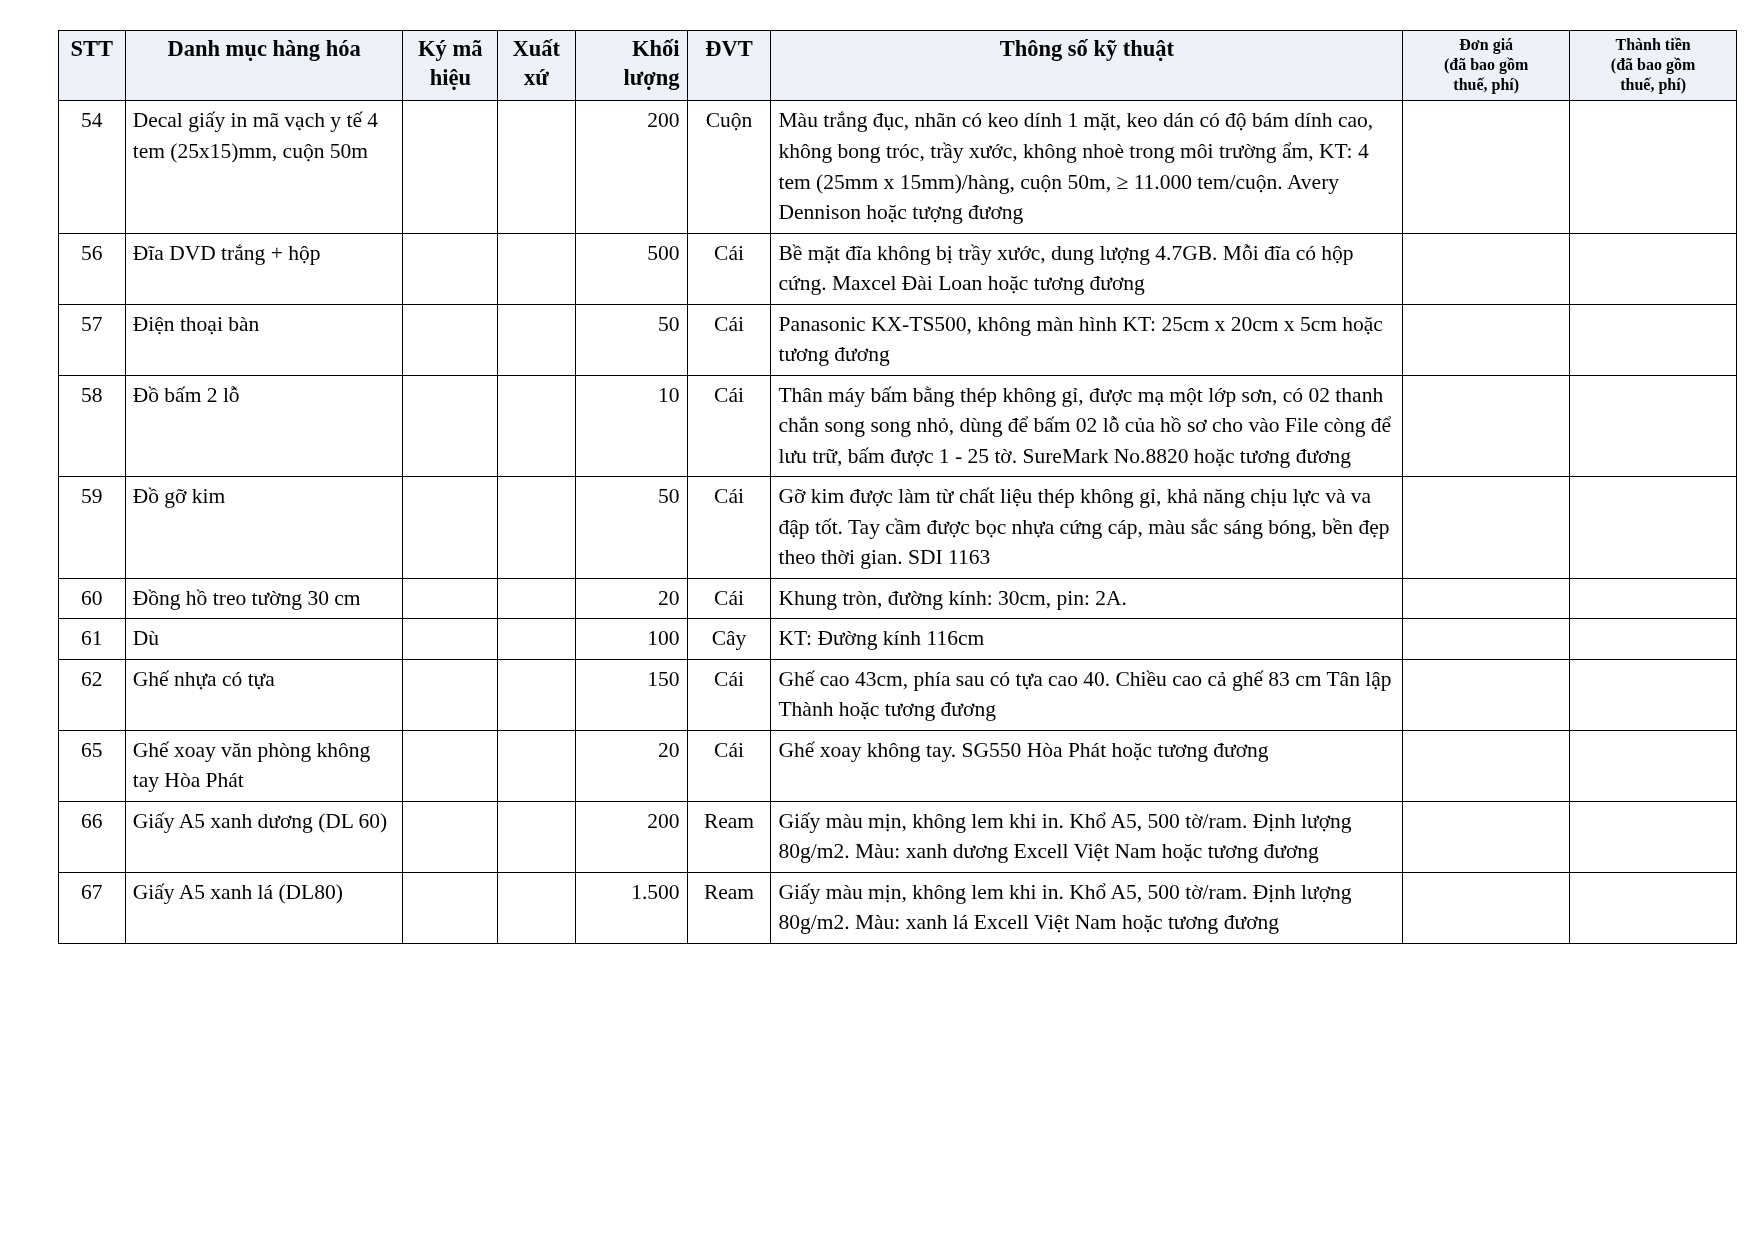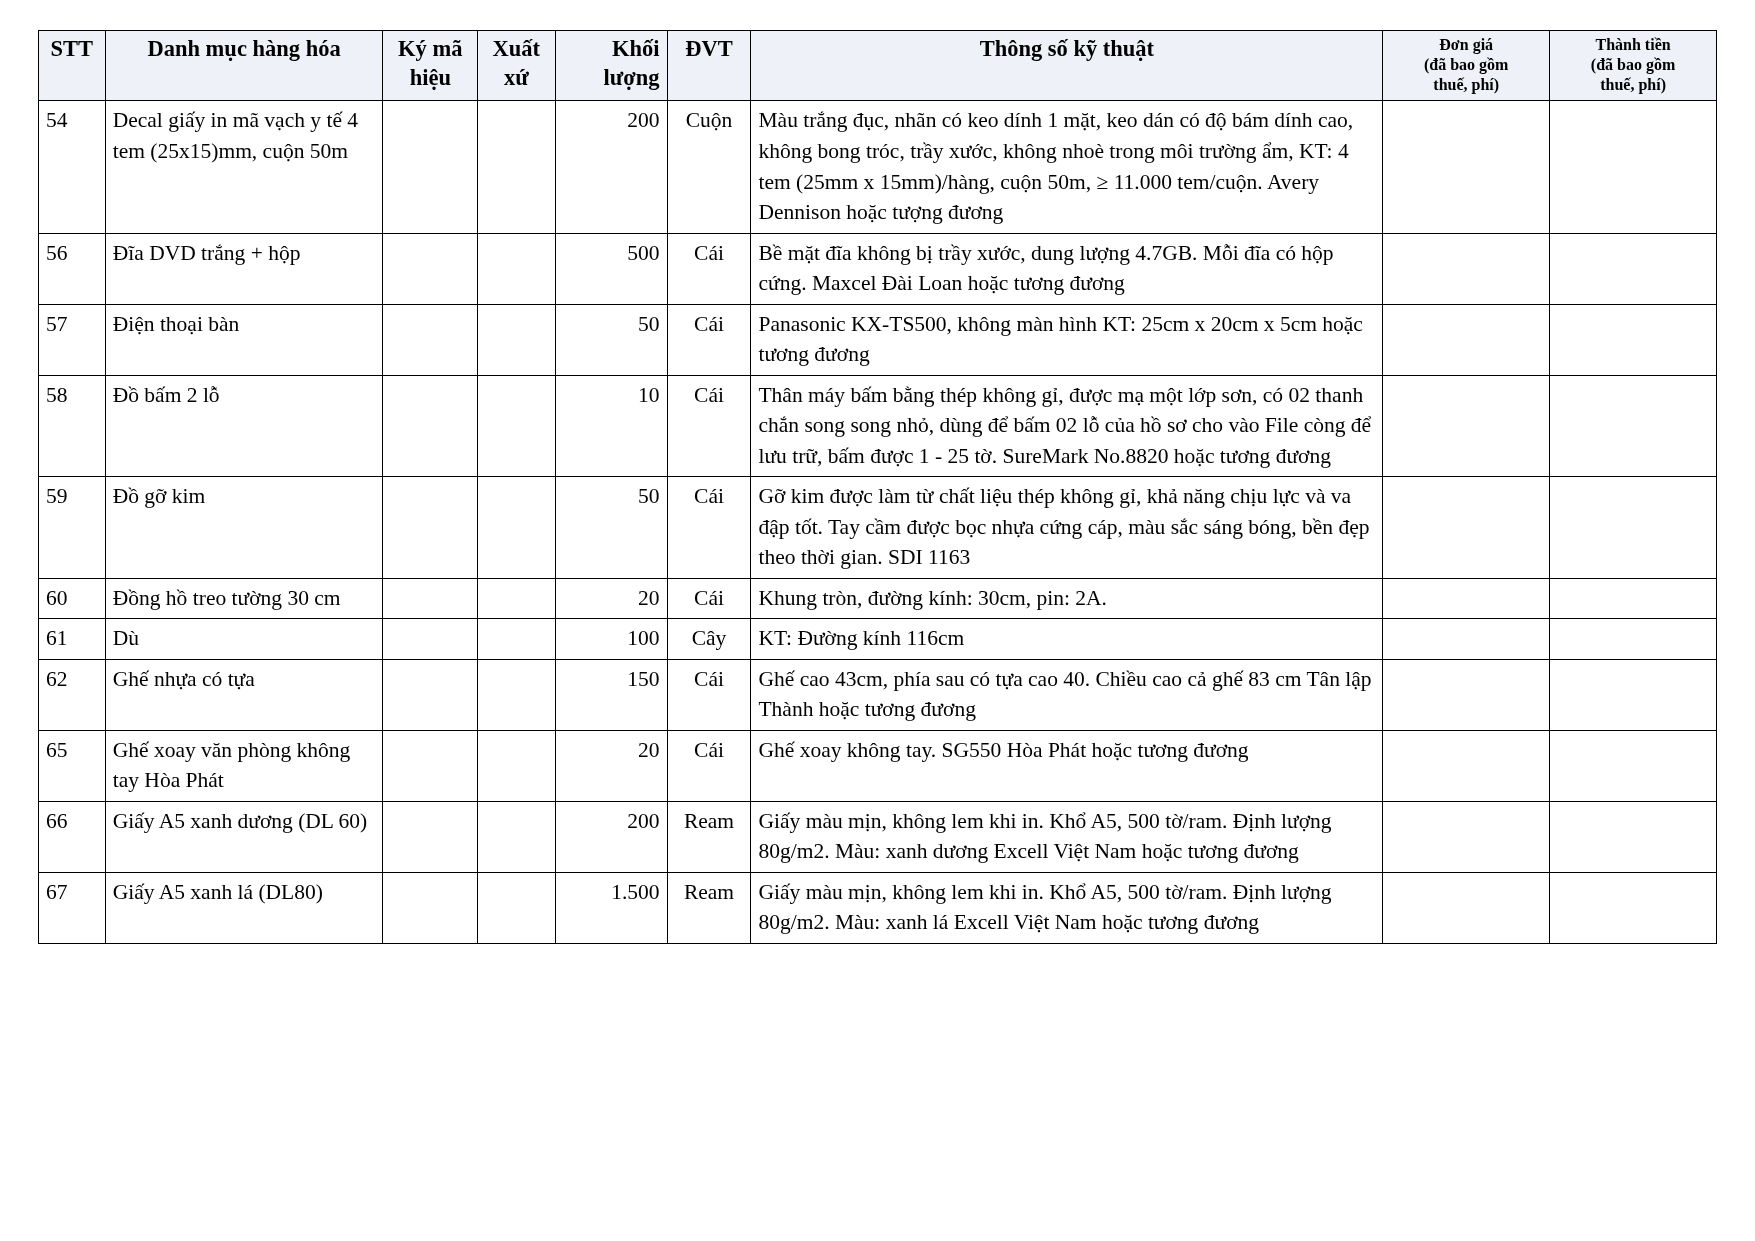--- a/index.html
+++ b/index.html
@@ -11,21 +11,21 @@
     width: 1755px;
     height: 1241px;
     font-family: "Liberation Serif", serif;
     color: #000000;
   }
   .page {
     position: relative;
     width: 1755px;
     height: 1241px;
     box-sizing: border-box;
-    padding: 30px 38px 0 38px;
+    padding: 30px 38px 0 58px;
   }
   table.goods {
     border-collapse: collapse;
     table-layout: fixed;
     width: 1679px;
     font-size: 21.5px;
     line-height: 1.42;
   }
   table.goods th,
   table.goods td {
@@ -46,21 +46,21 @@
   .c-stt    { width: 62px;  text-align: center; }
   .c-name   { width: 258px; }
   .c-ky     { width: 88px; }
   .c-xuat   { width: 72px; }
   .c-khoi   { width: 104px; text-align: right; }
   .c-dvt    { width: 78px;  text-align: center; }
   .c-spec   { width: 587px; margin-top: 48px; }
   .c-dongia { width: 155px; }
   .c-thanh  { width: 155px; }
 
-  td.c-stt { text-align: left; }
+  td.c-stt { text-align: center; }
   td.c-khoi { padding-right: 9px; }
   td.c-dvt { text-align: center; }
 
   .hdr-small {
     font-size: 20.5px;
     font-weight: bold;
     line-height: 1.25;
   }
   .hdr-sub {
     font-size: 16px;

